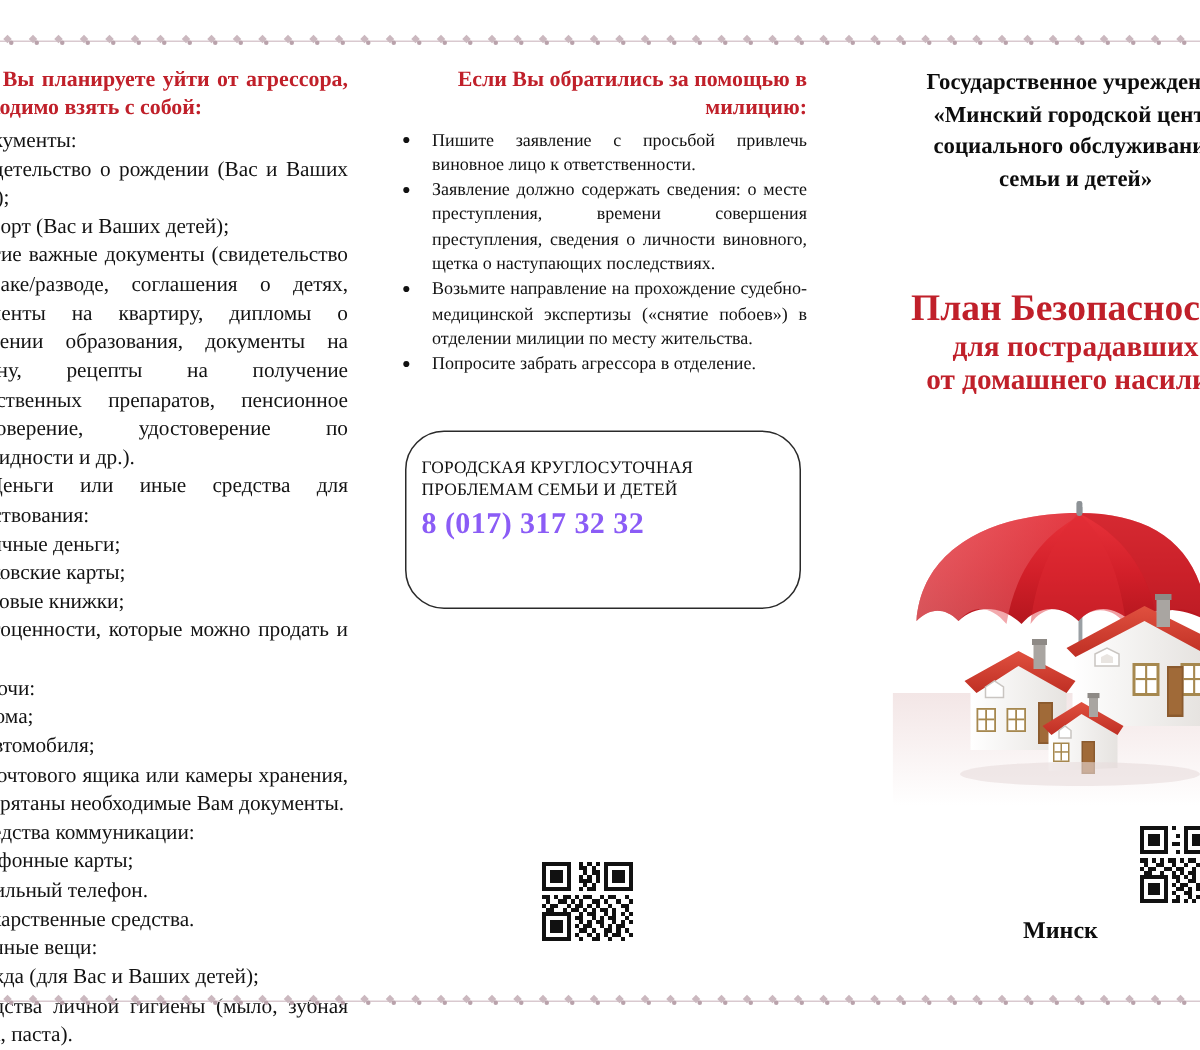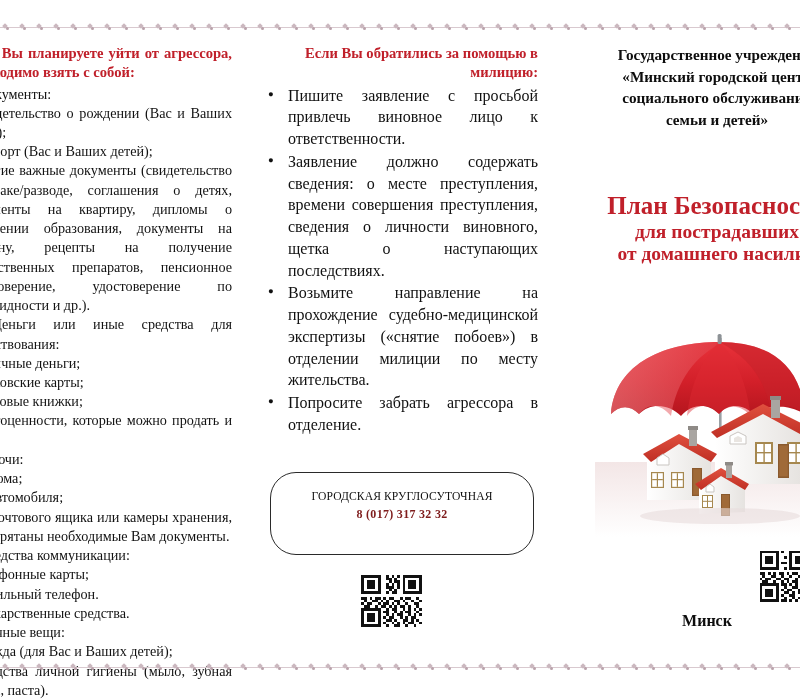--- a/index.html
+++ b/index.html
@@ -53,39 +53,39 @@
   
   .bt{
     font-size:14.2px;line-height:1.355;text-align:justify;
     text-align-last:left;margin:0;color:#121212;
     font-family:"Liberation Serif",serif;
   }
 
   
   .blist{margin:0;padding:0;list-style:none;}
   .blist li{
-    position:relative;padding-left:22px;font-size:16px;line-height:1.36;
+    position:relative;padding-left:22px;font-size:12px;line-height:1.36;
     text-align:justify;text-align-last:left;margin:0 0 1px 0;
   }
   .blist li:before{
     content:"\25CF";position:absolute;left:2px;top:0;font-size:9.5px;
     line-height:1.9;color:#111;
   }
 
   
   .phonebox{
     margin:36px 4px 0 4px;border:1px solid #2a2a2a;border-radius:26px;
-    padding:16px 10px 32px 10px;text-align:center;background:#fff;
+    padding:16px 10px 44px 10px;background:#fff;
   }
   .phonebox .pl{
     font-size:11.6px;line-height:1.36;letter-spacing:.1px;color:#101010;
     font-family:"Liberation Serif",serif;
   }
   .phonebox .pnum{
-    margin-top:3px;color:#7f1d1d;font-weight:bold;font-size:12px;
+    margin-top:3px;color:#8b5cf6;font-weight:bold;font-size:20px;
     letter-spacing:.3px;
   }
 
   
   .qr{background:#fff;}
   .qr svg{display:block;}
   .qr-mid{position:absolute;left:358px;top:572px;}
   .qr-right{position:absolute;left:757px;top:548px;}
 
   
@@ -202,20 +202,21 @@
       <p class="h-red nojust">Если Вы обратились за помощью в милицию:</p>
       <ul class="blist" id="mid-bullets">
           <li>Пишите заявление с просьбой привлечь виновное лицо к ответственности.</li>
           <li>Заявление должно содержать сведения: о месте преступления, времени совершения преступления, сведения о личности виновного, щетка о наступающих последствиях.</li>
           <li>Возьмите направление на прохождение судебно-медицинской экспертизы («снятие побоев») в отделении милиции по месту жительства.</li>
           <li>Попросите забрать агрессора в отделение.</li>
         </ul>
 
       <div class="phonebox">
         <div class="pl">ГОРОДСКАЯ КРУГЛОСУТОЧНАЯ</div>
+        <div class="pl">ПРОБЛЕМАМ СЕМЬИ И ДЕТЕЙ</div>
         <div class="pnum">8 (017) 317 32 32</div>
       </div>
     </div>
   </div>
 
   <div class="qr qr-mid">
     <svg width="70" height="58" viewBox="0 0 25 21" shape-rendering="crispEdges" aria-hidden="true">
       <rect width="25" height="21" fill="#fff"></rect>
       <g fill="#111">
         <rect x="1" y="1" width="7" height="7"></rect>

